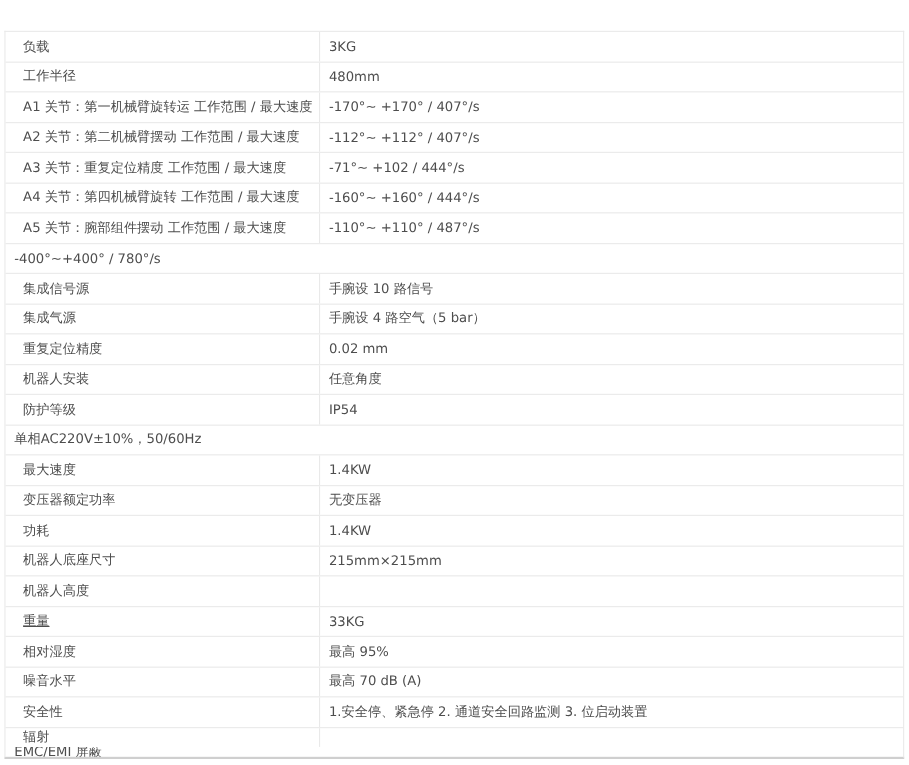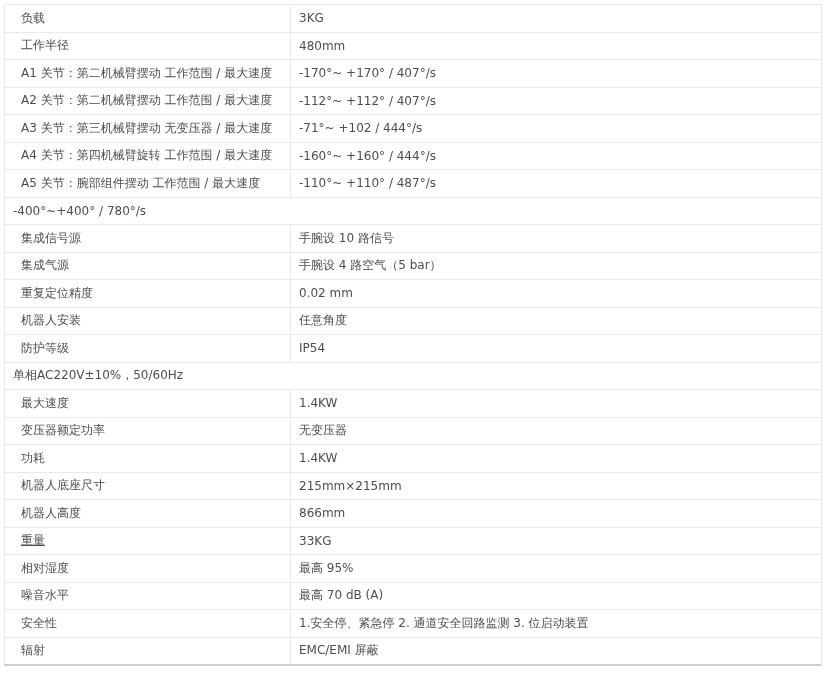--- a/index.html
+++ b/index.html
@@ -9,31 +9,33 @@
     font-family: "DejaVu Sans", "Liberation Sans", sans-serif;
   }
   .page {
     padding: 4px;
     width: 818px;
   }
   .spec-table {
     border: 1px solid #e9e9e9;
     border-bottom: 2px solid #cfcfcf;
     background: #ffffff;
+    margin-top: 24px;
   }
   .spec-row {
     display: flex;
     align-items: stretch;
     border-bottom: 1px solid #e9e9e9;
     height: 26.5px;
     font-size: 12px;
     color: #4d4d4d;
   }
   .spec-row:last-child {
     border-bottom: none;
+    flex-direction: column;
   }
   .cell-label {
     flex: none;
     width: 269px;
     padding-left: 16px;
     border-right: 1px solid #e9e9e9;
     display: flex;
     align-items: center;
     white-space: nowrap;
     overflow: hidden;
@@ -63,33 +65,33 @@
         <div class="cell-value">3KG</div>
       </div>
       <div class="spec-row">
         <div class="cell-label">
           <span class="label-text">工作半径</span>
         </div>
         <div class="cell-value">480mm</div>
       </div>
       <div class="spec-row">
         <div class="cell-label">
-          <span class="label-text">A1 关节：第二机械臂摆动 工作范围 / 最大速度</span>
+          <span class="label-text">A1 关节：第一机械臂旋转运 工作范围 / 最大速度</span>
         </div>
         <div class="cell-value">-170°~ +170° / 407°/s</div>
       </div>
       <div class="spec-row">
         <div class="cell-label">
           <span class="label-text">A2 关节：第二机械臂摆动 工作范围 / 最大速度</span>
         </div>
         <div class="cell-value">-112°~ +112° / 407°/s</div>
       </div>
       <div class="spec-row">
         <div class="cell-label">
-          <span class="label-text">A3 关节：第三机械臂摆动 无变压器 / 最大速度</span>
+          <span class="label-text">A3 关节：重复定位精度 工作范围 / 最大速度</span>
         </div>
         <div class="cell-value">-71°~ +102 / 444°/s</div>
       </div>
       <div class="spec-row">
         <div class="cell-label">
           <span class="label-text">A4 关节：第四机械臂旋转 工作范围 / 最大速度</span>
         </div>
         <div class="cell-value">-160°~ +160° / 444°/s</div>
       </div>
       <div class="spec-row">
@@ -155,21 +157,20 @@
       <div class="spec-row">
         <div class="cell-label">
           <span class="label-text">机器人底座尺寸</span>
         </div>
         <div class="cell-value">215mm×215mm</div>
       </div>
       <div class="spec-row">
         <div class="cell-label">
           <span class="label-text">机器人高度</span>
         </div>
-        <div class="cell-value">866mm</div>
       </div>
       <div class="spec-row">
         <div class="cell-label">
           <span class="label-text is-link">重量</span>
         </div>
         <div class="cell-value">33KG</div>
       </div>
       <div class="spec-row">
         <div class="cell-label">
           <span class="label-text">相对湿度</span>

